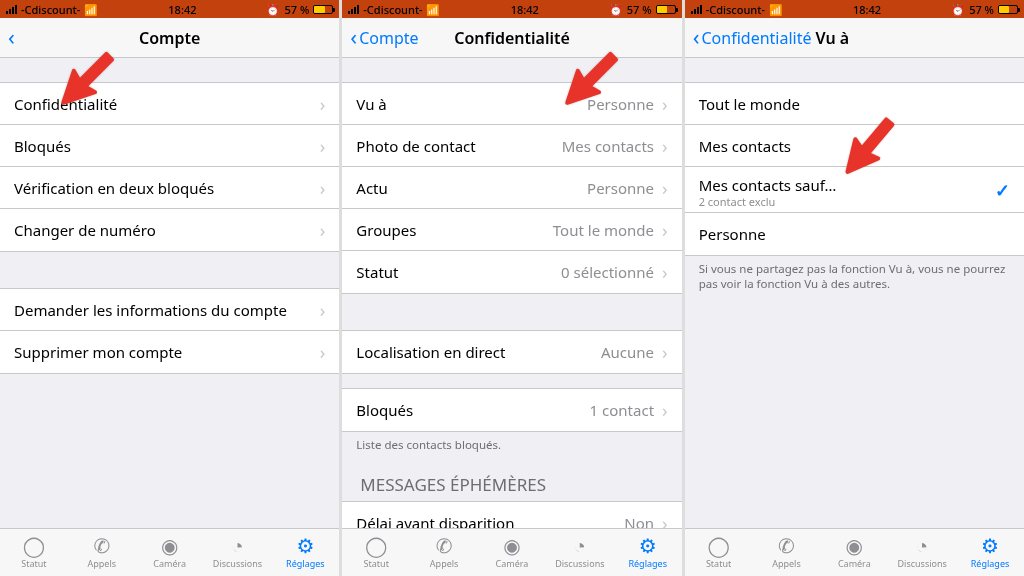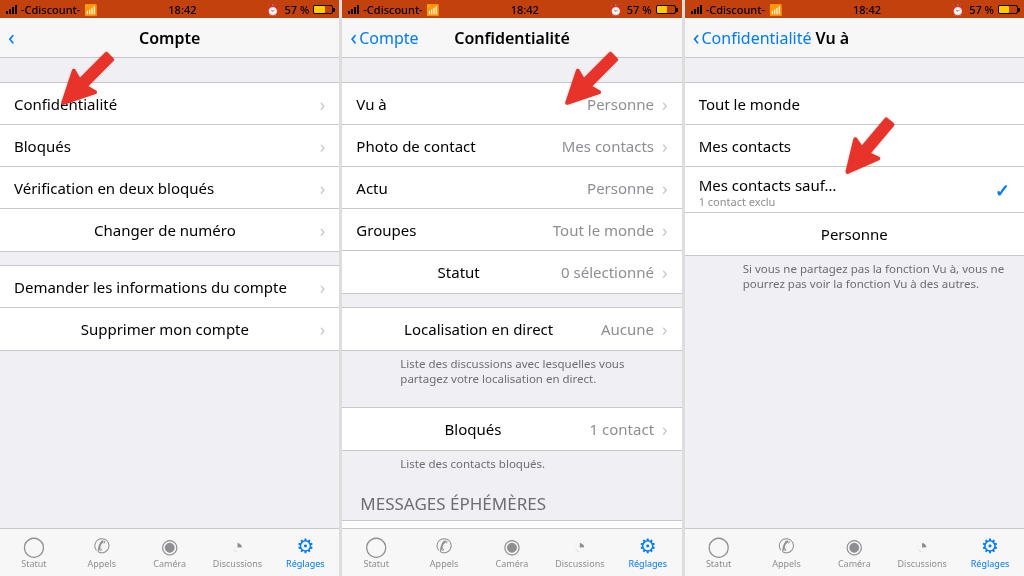--- a/index.html
+++ b/index.html
@@ -69,51 +69,50 @@
     }
     .nav-title.left-title {
       position: static;
       text-align: left;
       margin-left: 10px;
       pointer-events: auto;
     }
     .nav-bar.with-back .nav-title.left-title { margin-left: 4px; }
     
     .content { flex: 1; overflow: hidden; background:#efeff4;}
-    .group { background: #fff; border-top:1px solid #c8c7cc; border-bottom:1px solid #c8c7cc; margin-top: 13px; }
+    .group { background: #fff; border-top:1px solid #c8c7cc; border-bottom:1px solid #c8c7cc; margin-top: 36px; }
     .group:first-child{margin-top:24px;}
     .row {
       height: 42px;
       display: flex;
       align-items: center;
       padding: 0 14px;
       border-bottom: 1px solid #c8c7cc;
       font-size: 15px;
       color: #000;
       position:relative;
     }
-    .row:last-child { border-bottom: none; text-align: center; }
+    .row:last-child { border-bottom: none; }
     .row .label { flex: 1; }
     .row .value { color: #8e8e93; font-size: 15px; margin-right:4px;}
     .row .chev-r { color: #c7c7cc; font-size: 18px; margin-left:4px; }
     .row .subtitle {
       position: absolute;
       bottom: 3px;
       left: 14px;
       font-size: 11px;
       color: #8e8e93;
     }
     .row.with-sub .label { margin-top: -10px; }
     .check { color: #007aff; font-size: 18px; font-weight: 700;}
     .footer-text {
       padding: 6px 14px;
       font-size: 11.5px;
       color: #6d6d72;
       line-height: 1.3;
-      margin-left: 44px;
     }
     .section-header {
       padding: 14px 14px 5px 18px;
       font-size: 17px;
       color: #6d6d72;
       text-transform: uppercase;
     }
     
     .tab-bar {
       height: 48px;
@@ -291,21 +290,20 @@
           <span class="chev-r">›</span>
         </div>
     </div>
     <div class="group">
       <div class="row">
           <span class="label">Localisation en direct</span>
           <span class="value">Aucune</span>
           <span class="chev-r">›</span>
         </div>
     </div>
-    <div class="footer-text">Liste des discussions avec lesquelles vous partagez votre localisation en direct.</div>
     <div class="group" style="margin-top:14px;">
       <div class="row">
           <span class="label">Bloqués</span>
           <span class="value">1 contact</span>
           <span class="chev-r">›</span>
         </div>
     </div>
     <div class="footer-text">Liste des contacts bloqués.</div>
     <div class="section-header">MESSAGES ÉPHÉMÈRES</div>
     <div class="group" style="margin-top:0;">
@@ -378,21 +376,21 @@
   <div class="content">
     <div class="group">
       <div class="row">
           <span class="label">Tout le monde</span>
         </div>
       <div class="row">
           <span class="label">Mes contacts</span>
         </div>
       <div class="row with-sub" style="height:46px;">
         <span class="label">Mes contacts sauf…</span>
-        <span class="subtitle">1 contact exclu</span>
+        <span class="subtitle">2 contact exclu</span>
         <span class="check">✓</span>
       </div>
       <div class="row">
           <span class="label">Personne</span>
         </div>
     </div>
     <div class="footer-text">Si vous ne partagez pas la fonction Vu à, vous ne pourrez pas voir la fonction Vu à des autres.</div>
   </div>
   <div class="tab-bar">
     <div class="tab">

